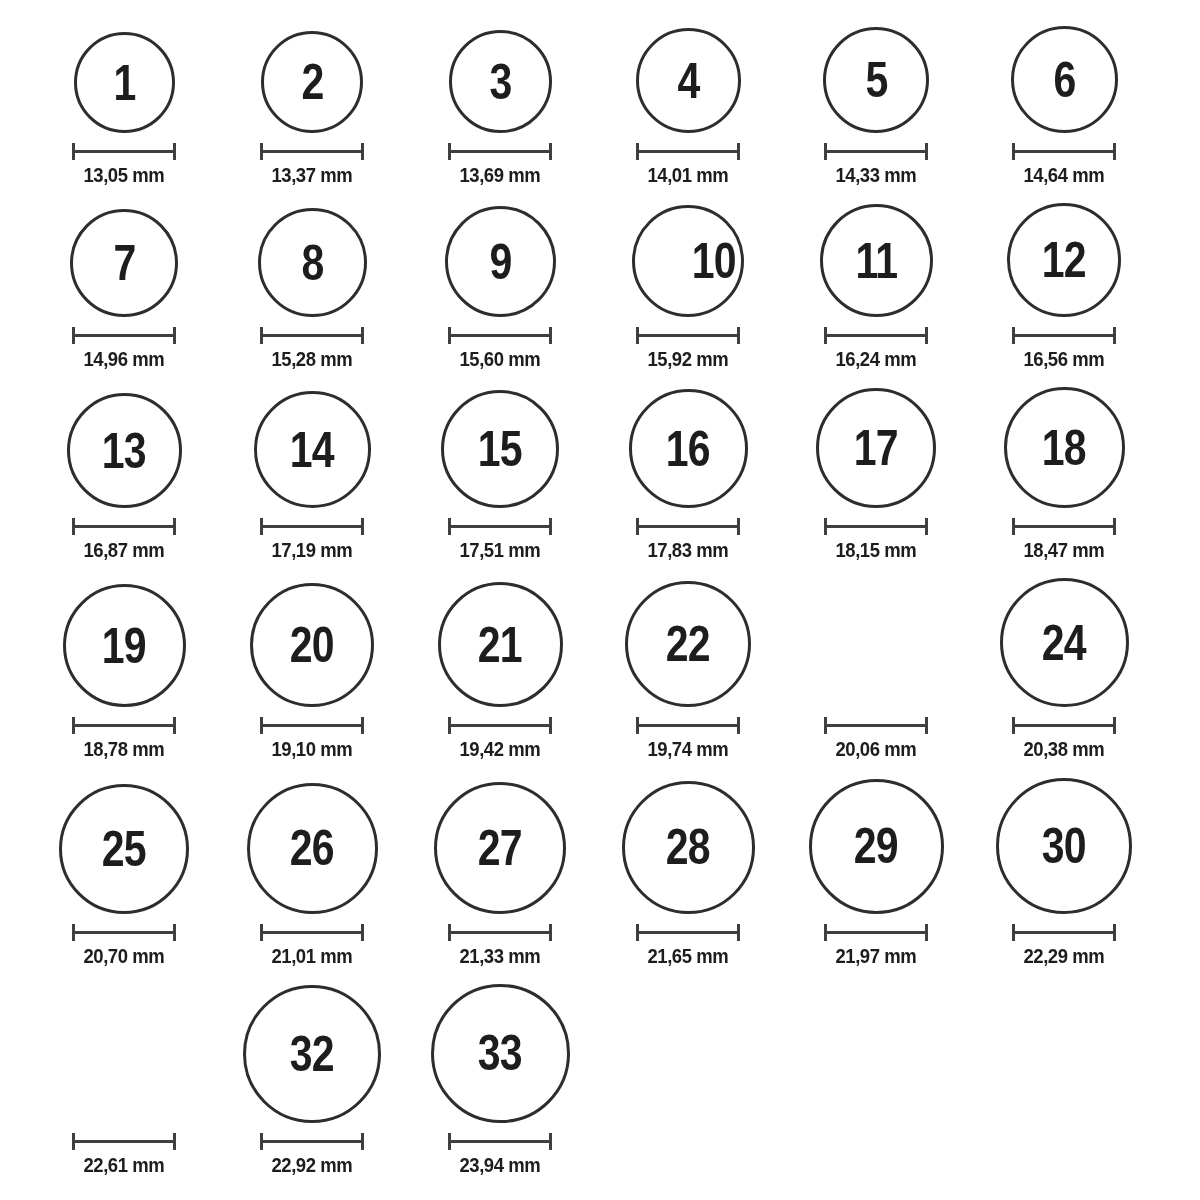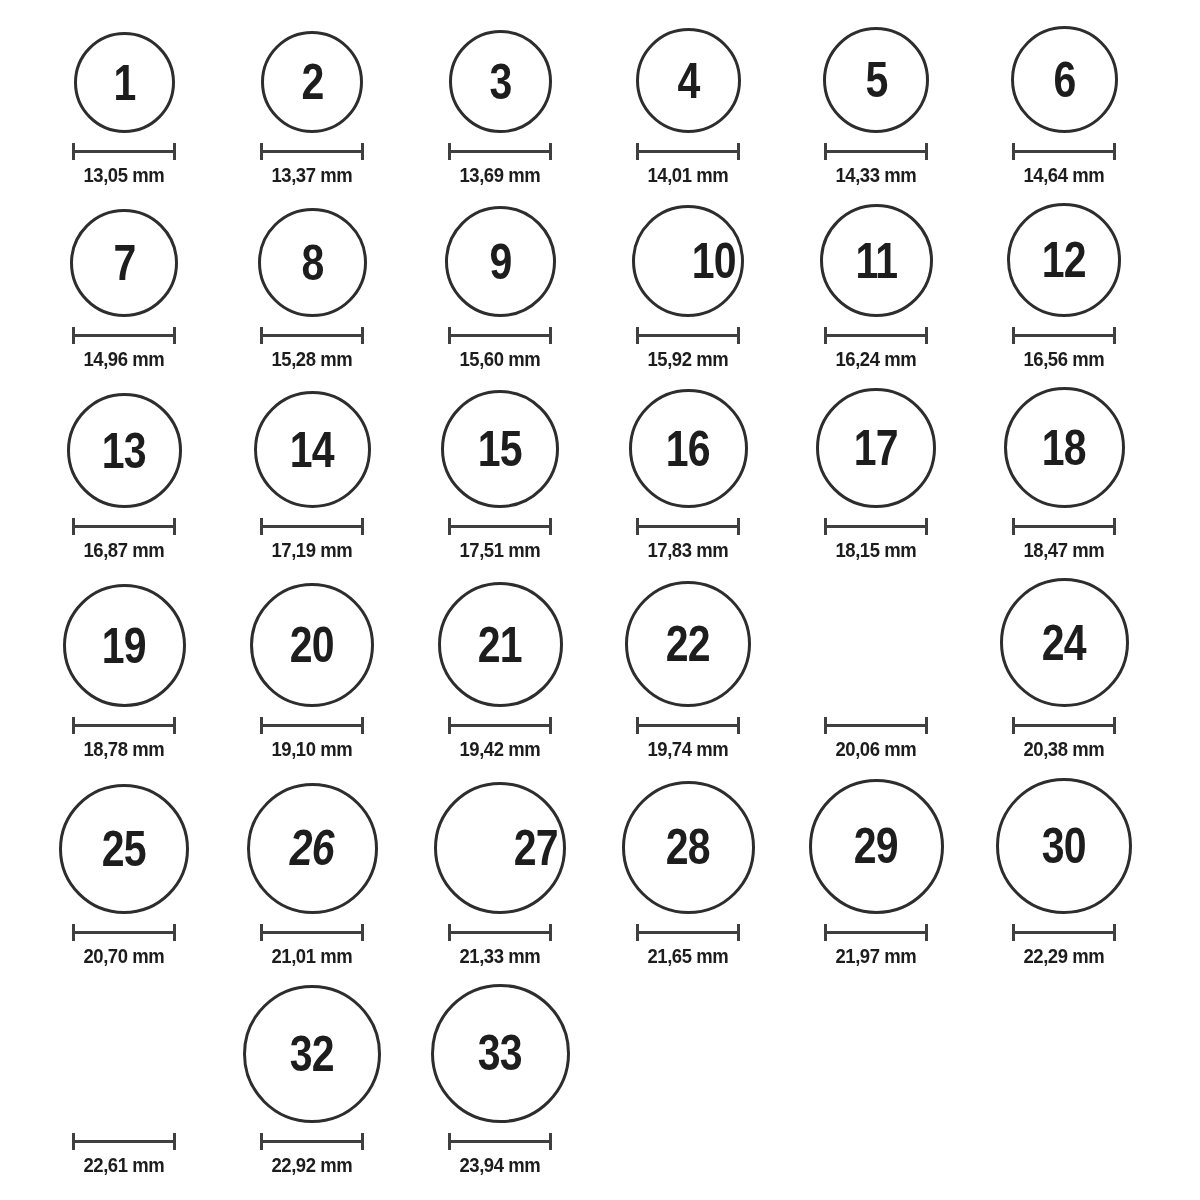--- a/index.html
+++ b/index.html
@@ -291,30 +291,30 @@
     <div class="cell">
     <div class="circle" style="width: 130px; height: 130px;">
       <span class="num">25</span>
     </div>
     <div class="measure-line">
       <span class="bar"></span>
     </div>
     <div class="mm-label">20,70 mm</div>
   </div>
     <div class="cell">
-    <div class="circle" style="width: 131px; height: 131px; font-style: italic;">
+    <div class="circle" style="width: 131px; height: 131px;">
       <span class="num">26</span>
     </div>
     <div class="measure-line">
       <span class="bar"></span>
     </div>
     <div class="mm-label">21,01 mm</div>
   </div>
     <div class="cell">
-    <div class="circle" style="width: 132px; height: 132px; justify-content: flex-end;">
+    <div class="circle" style="width: 132px; height: 132px;">
       <span class="num">27</span>
     </div>
     <div class="measure-line">
       <span class="bar"></span>
     </div>
     <div class="mm-label">21,33 mm</div>
   </div>
     <div class="cell">
     <div class="circle" style="width: 133px; height: 133px;">
       <span class="num">28</span>

